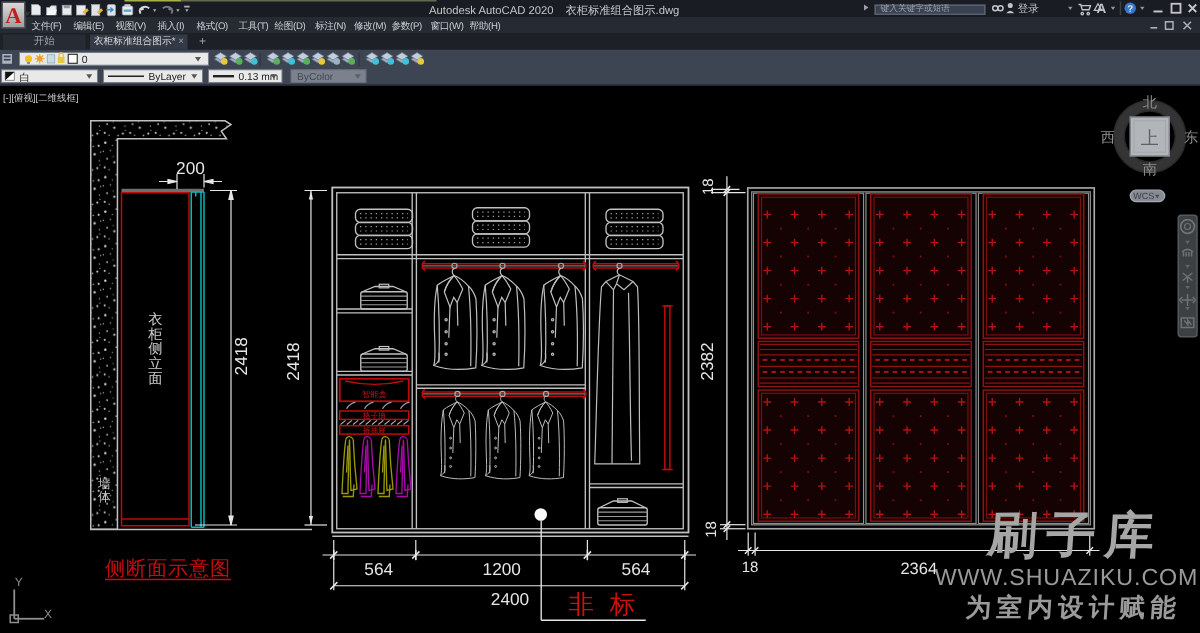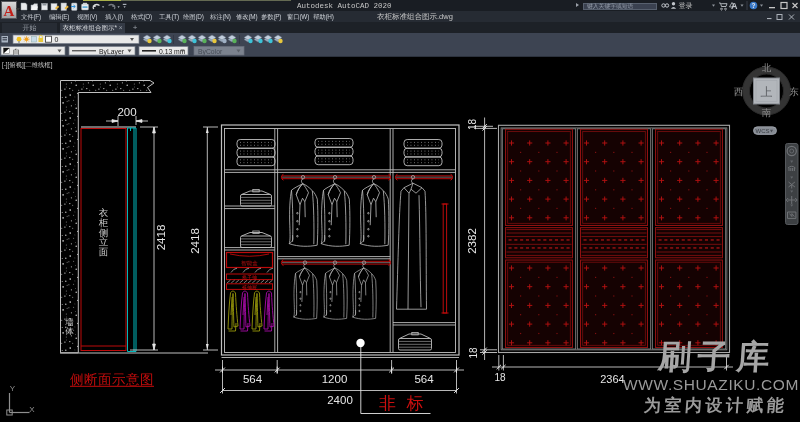--- a/index.html
+++ b/index.html
@@ -30,22 +30,22 @@
       <rect x="61.5" y="2" width="7" height="6" rx="1" fill="#e8eaec" stroke="#9aa0a8" stroke-width="0.5"></rect>
       <rect x="62.5" y="4.3" width="5" height="1.6" fill="#58a8d8"></rect>
       <rect x="63" y="0.8" width="4" height="1.4" fill="#c8cdd2"></rect>
       <path d="M73,4.5 q3,-3.5 6.5,-1 l0,0 m-6.5,1 l2.8,-0.4 m-2.8,0.4 l0.6,2.6" stroke="#d7d9db" stroke-width="1.3" fill="none"></path>
       <path d="M82,4.2 l2.2,0 l-1.1,1.8 Z" fill="#aab0b8"></path>
       <path d="M95,4.5 q-3,-3.5 -6.5,-1 m6.5,1 l-2.8,-0.4 m2.8,0.4 l-0.6,2.6" stroke="#74787e" stroke-width="1.3" fill="none"></path>
       <path d="M97.5,4.2 l2.2,0 l-1.1,1.8 Z" fill="#aab0b8"></path>
       <path d="M103.5,4.2 l2.2,0 l-1.1,1.8 Z" fill="#aab0b8"></path>
       <rect x="102.8" y="1.8" width="3.6" height="1.2" fill="#aab0b8"></rect>
     </svg>
-    <div style="position:absolute;left:297px;top:2px;font-size:7.5px;color:#c6c6c6;font-family:Liberation Mono, monospace">Autodesk AutoCAD 2020</div>
-    <div style="position:absolute;left:377px;top:12px;font-size:7.5px;color:#c6c6c6;font-family:'Liberation Sans'">衣柜标准组合图示.dwg</div>
+    <div style="position:absolute;left:286px;top:2px;font-size:7.5px;color:#c6c6c6;font-family:Liberation Sans, sans-serif">Autodesk AutoCAD 2020</div>
+    <div style="position:absolute;left:377px;top:2px;font-size:7.5px;color:#c6c6c6;font-family:'Liberation Sans'">衣柜标准组合图示.dwg</div>
     <div style="position:absolute;left:576px;top:3px;width:0;height:0;border-top:2.5px solid transparent;border-bottom:2.5px solid transparent;border-left:3.5px solid #9aa0a8"></div>
     <div style="position:absolute;left:583px;top:2.5px;width:74px;height:7px;background:#3a4150;border:1px solid #57606e;box-sizing:border-box;font-size:5.8px;line-height:5.5px;color:#98a0ad;font-family:'Liberation Sans';padding-left:3px">键入关键字或短语</div>
     <svg width="140" height="11" style="position:absolute;left:660px;top:0">
       <circle cx="3.5" cy="5.5" r="1.7" fill="none" stroke="#c0c4ca" stroke-width="1"></circle>
       <circle cx="7" cy="5.5" r="1.7" fill="none" stroke="#c0c4ca" stroke-width="1"></circle>
       <circle cx="13.5" cy="3.7" r="1.7" fill="#c0c4ca"></circle>
       <path d="M10.8,8.8 q2.7,-3.4 5.4,0 Z" fill="#c0c4ca"></path>
       <text x="18.5" y="8" fill="#c6c6c6" font-size="7" font-family="Liberation Sans">登录</text>
       <path d="M52,4.5 l3,0 l-1.5,2.2 Z" fill="#8f949c"></path>
       <path d="M59,3 h1.5 l1,3.5 h4.5 l1,-2.8 h-5.8 M61.5,8.3 a0.8,0.8 0 1 0 0.01,0 M65.5,8.3 a0.8,0.8 0 1 0 0.01,0" fill="none" stroke="#c0c4ca" stroke-width="0.9"></path>

